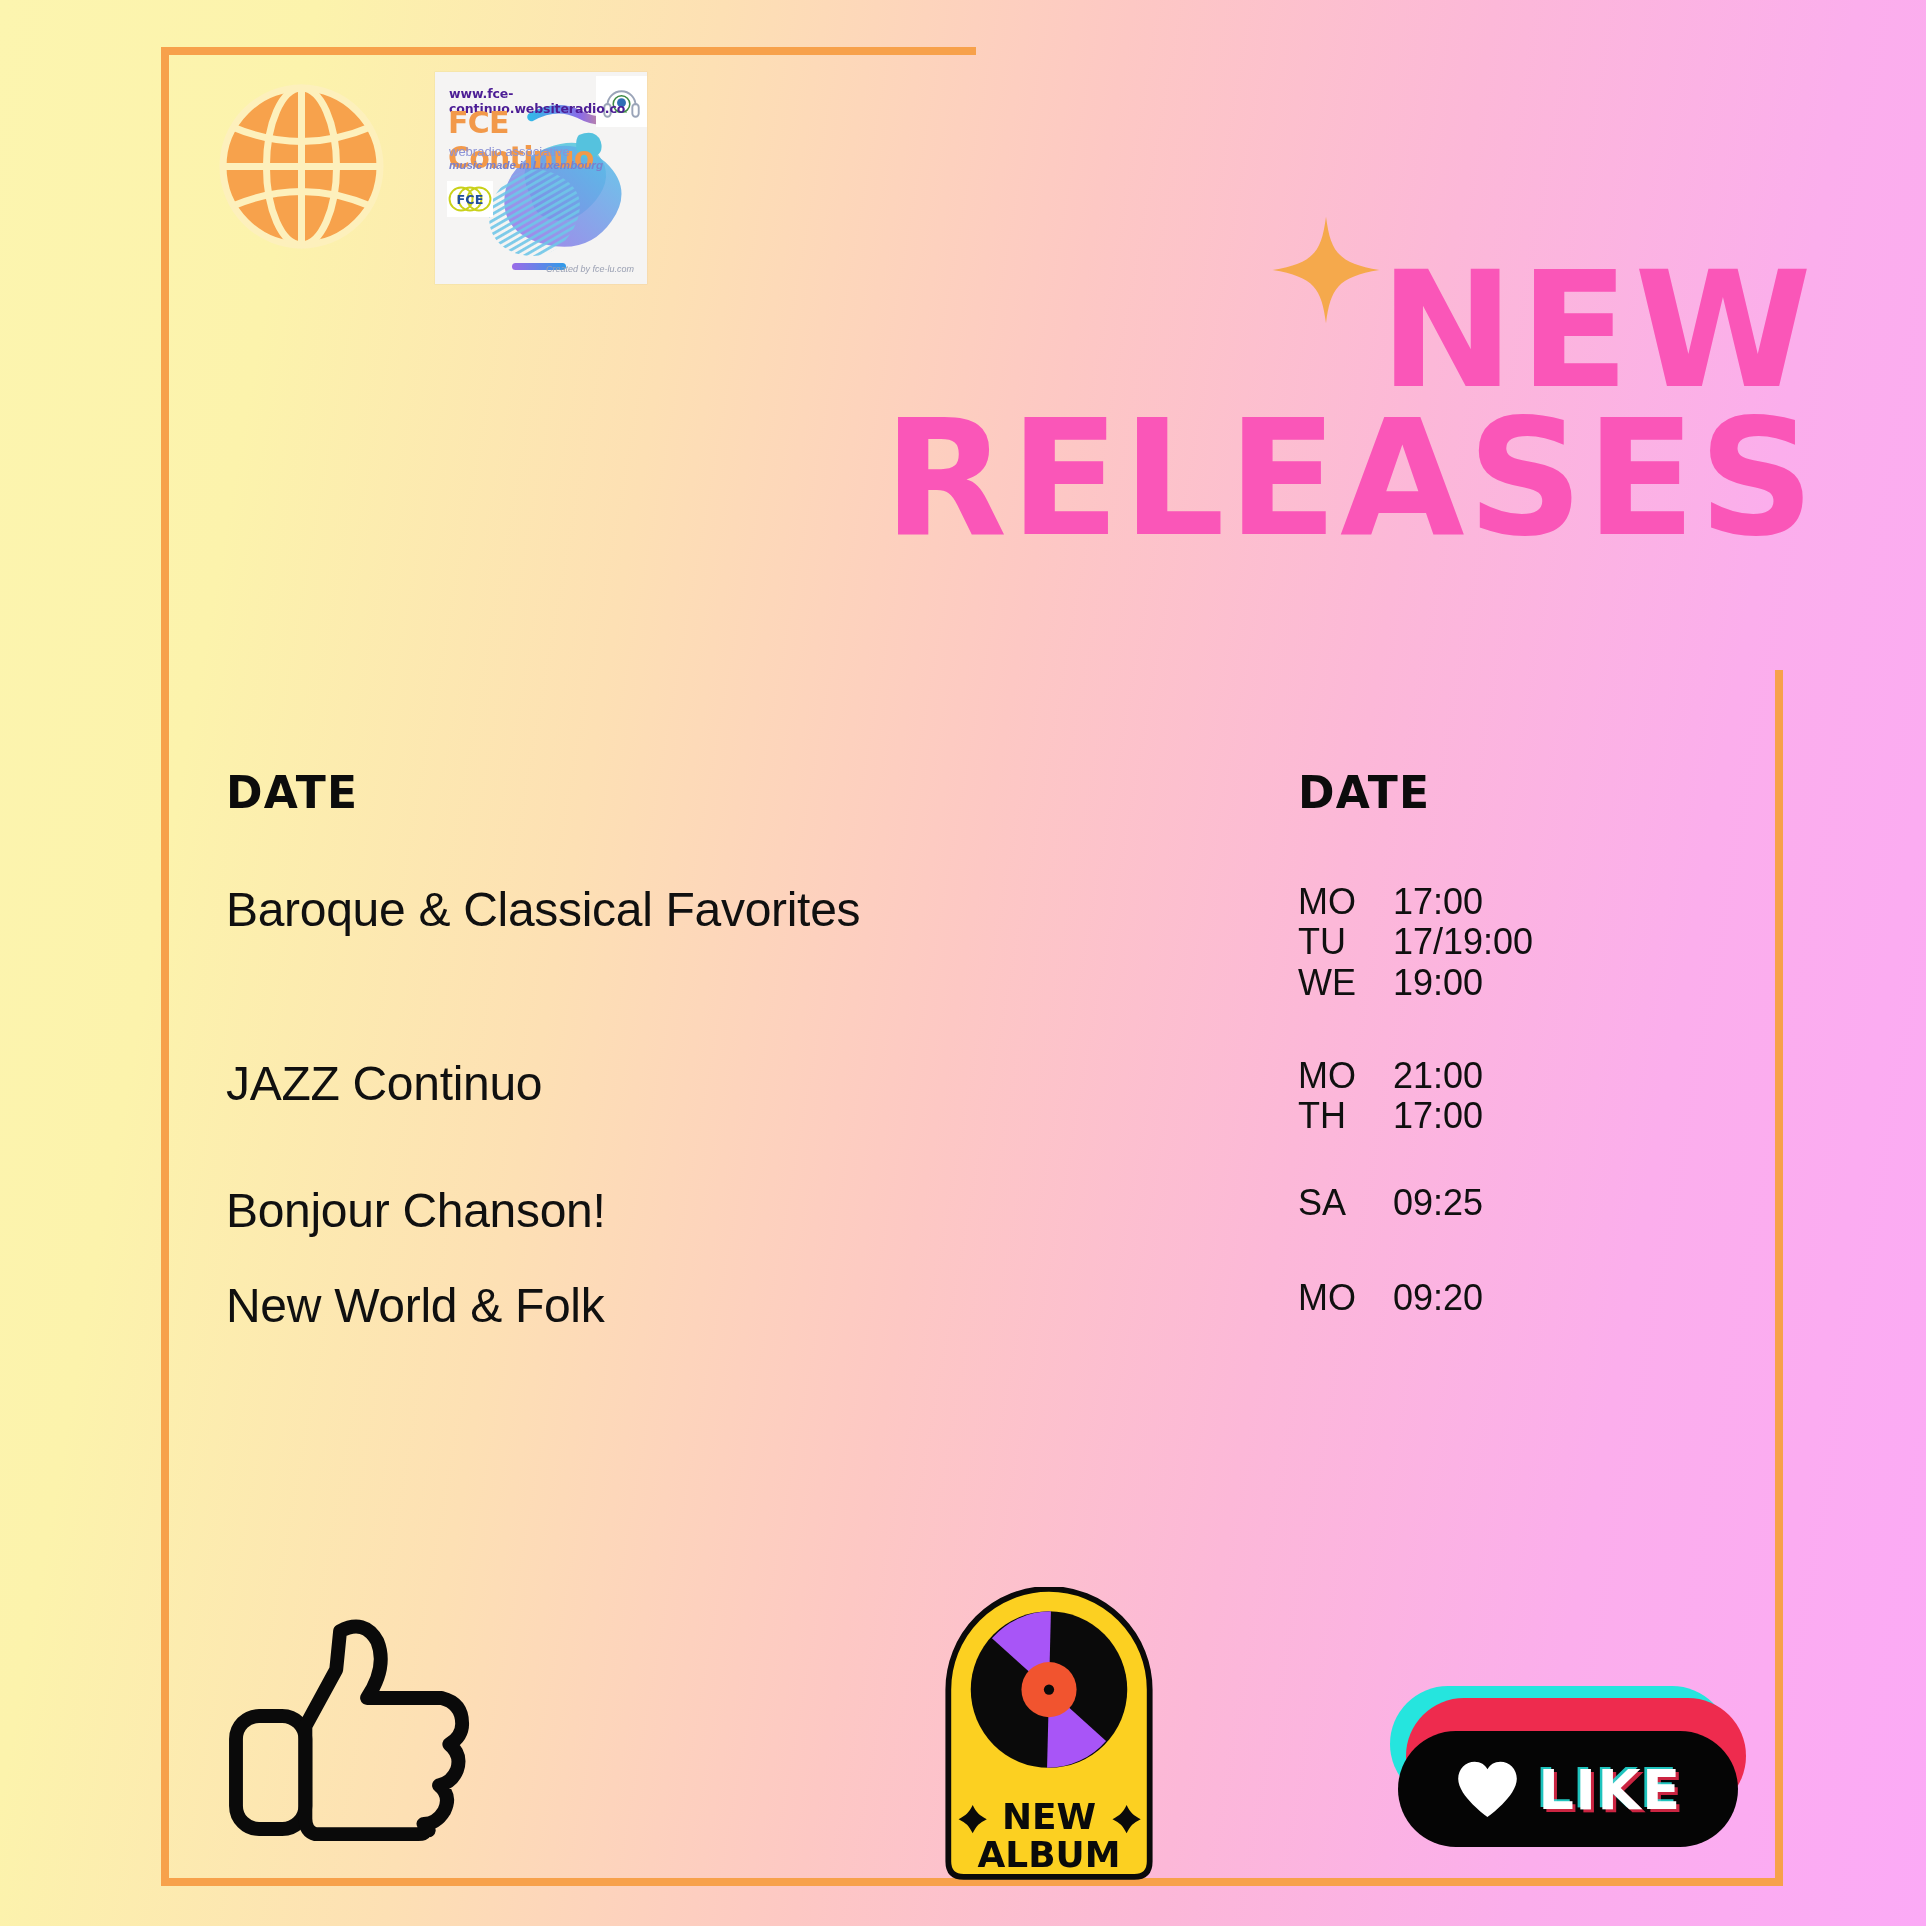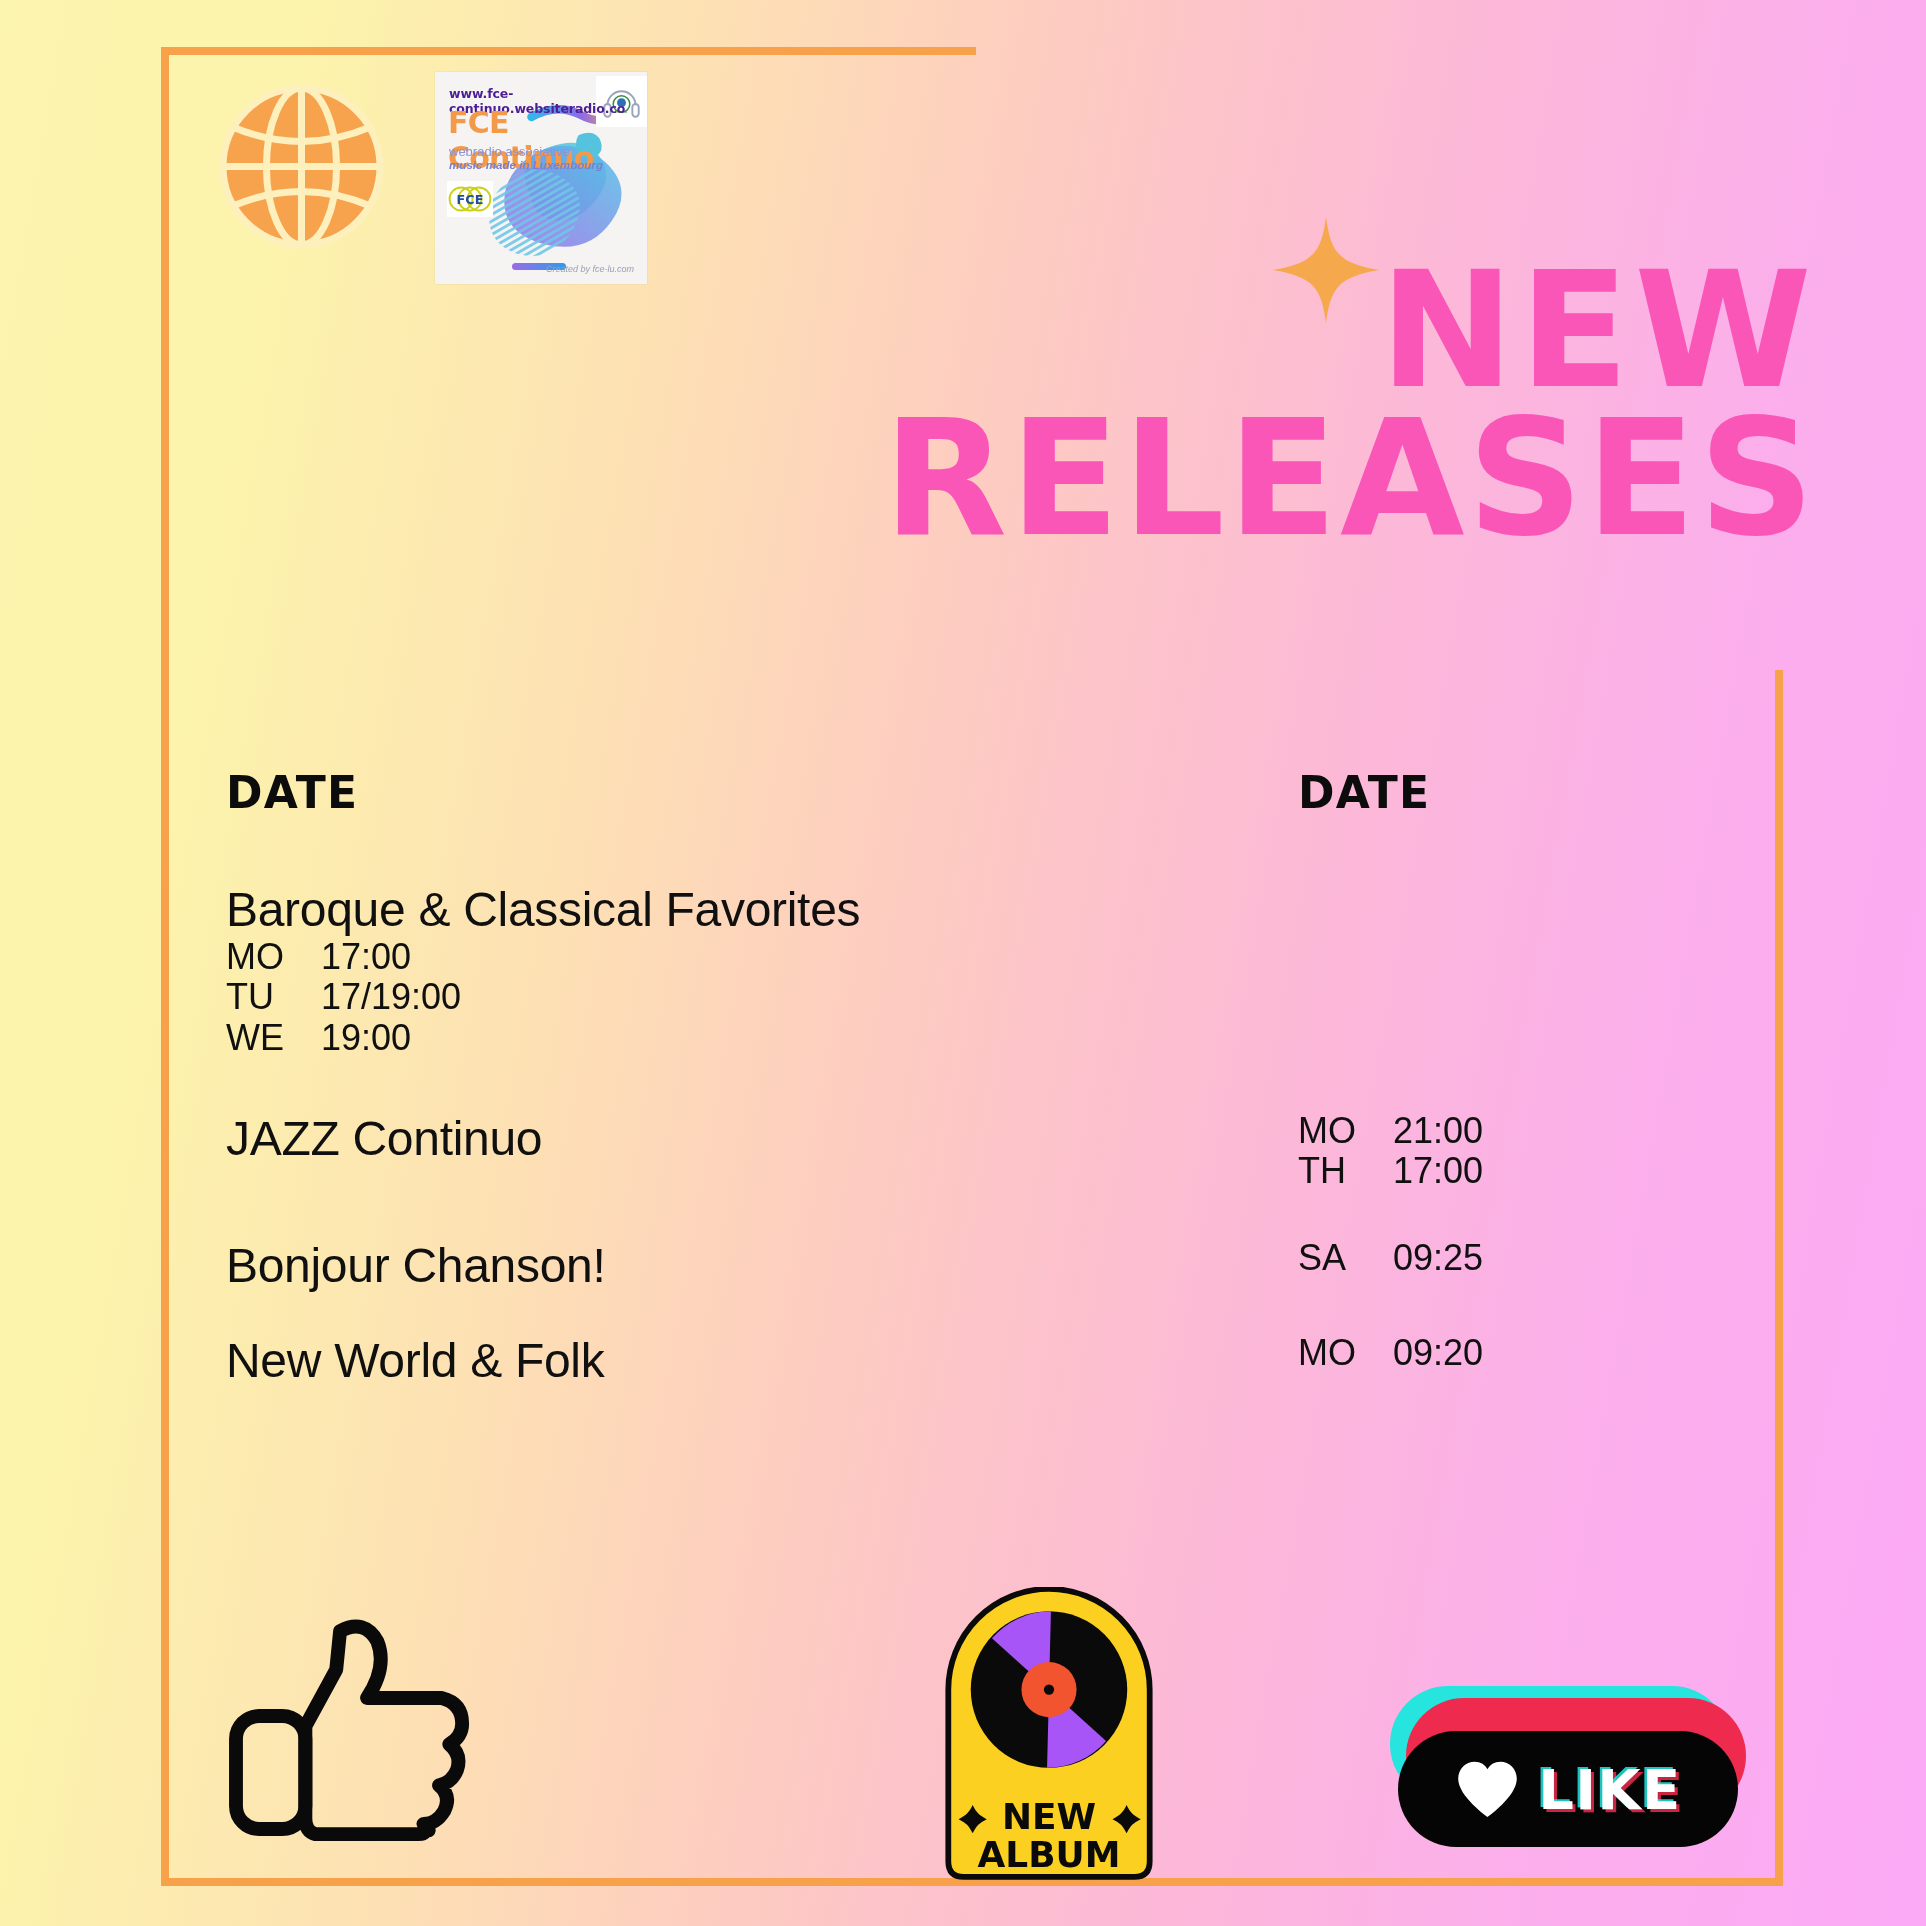--- a/index.html
+++ b/index.html
@@ -139,21 +139,21 @@
   <div class="l2">RELEASES</div>
 </div>
 
 <div class="table">
 
   <div class="thead">
     <div class="th th-genre">DATE</div>
     <div class="th">DATE</div>
   </div>
 
-  <div class="row" style="margin-top:64px;flex-direction:column;">
+  <div class="row" style="margin-top:64px;">
     <div class="genre">Baroque &amp; Classical Favorites</div>
     <div class="dates">
       <div class="dline">
         <span class="dday">MO</span>
         <span>17:00</span>
       </div>
       <div class="dline">
         <span class="dday">TU</span>
         <span>17/19:00</span>
       </div>

